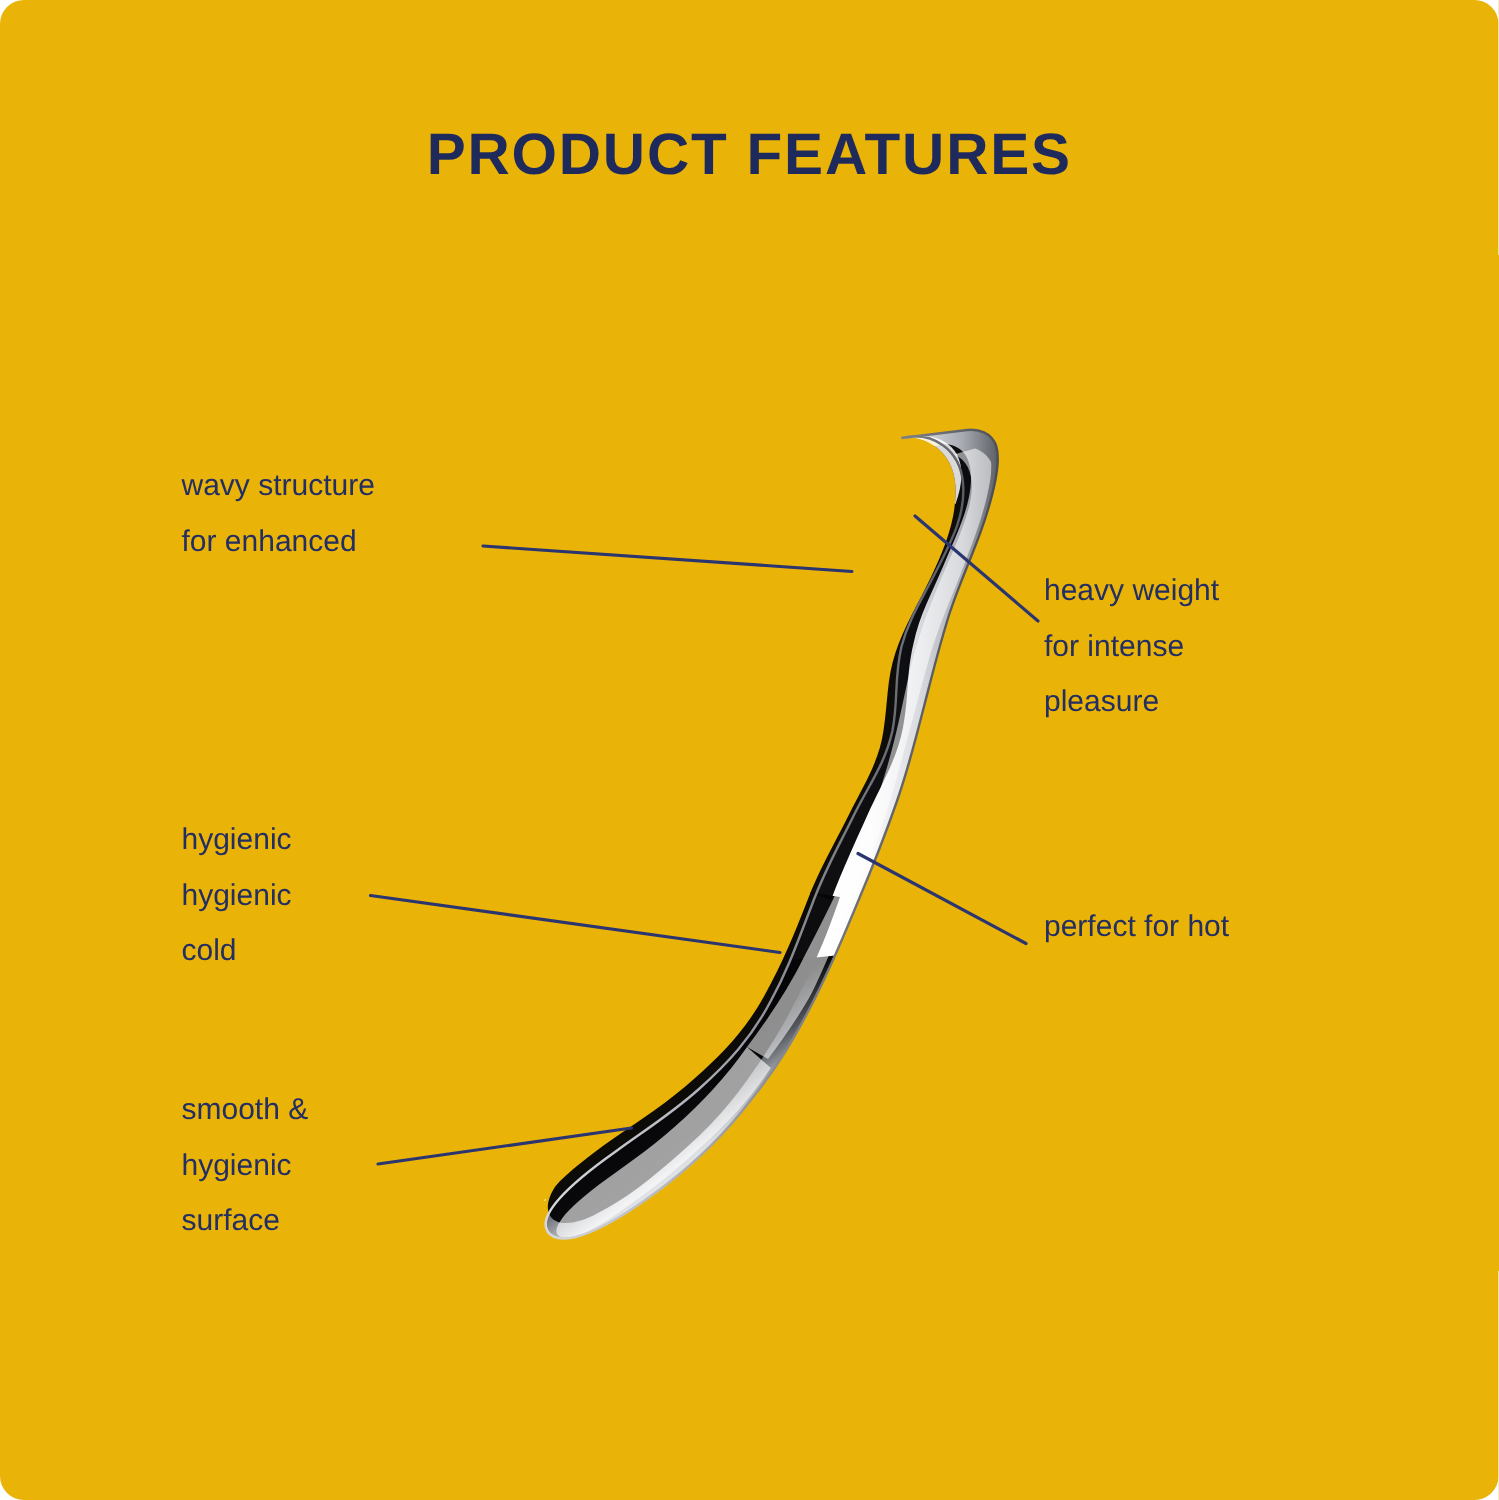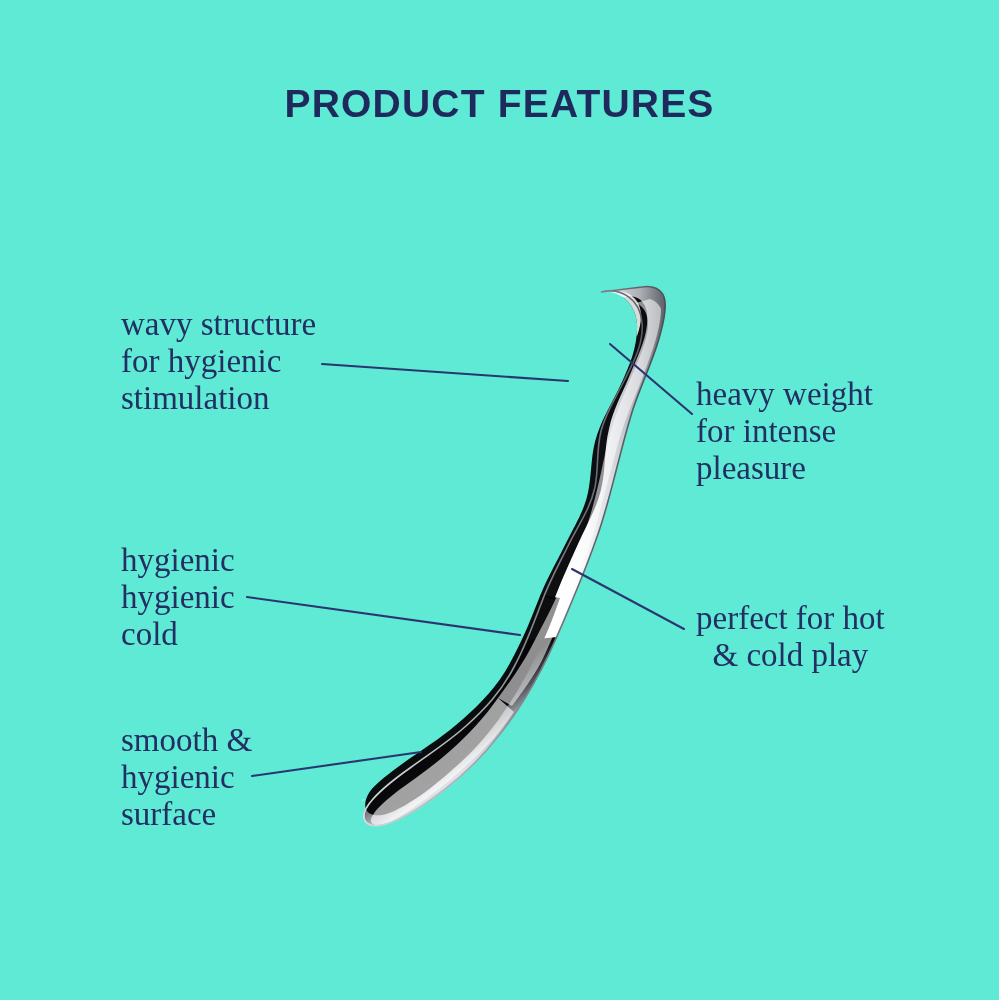--- a/index.html
+++ b/index.html
@@ -23,23 +23,23 @@
     text-align: center;
     font-family: "Liberation Sans", sans-serif;
     font-weight: 700;
     font-size: 39px;
     letter-spacing: 1.2px;
     color: #1f2a5c;
     white-space: nowrap;
   }
   .callout {
     position: absolute;
-    font-family: Liberation Serif, serif;
+    font-family: Liberation Sans, sans-serif;
     font-weight: 400;
-    font-size: 33px;
+    font-size: 20px;
     line-height: 37px;
     color: #232e62;
     white-space: nowrap;
   }
   .callout .ln { display: block; }
   #cl-wavy    { left: 121px; top: 306px; }
   #cl-durable { left: 121px; top: 542px; }
   #cl-smooth  { left: 121px; top: 722px; }
   #cl-heavy   { left: 696px; top: 376px; }
   #cl-hotcold { left: 696px; top: 600px; text-align: center; }
@@ -48,21 +48,21 @@
     position: absolute;
     left: 0;
     top: 0;
     width: 999px;
     height: 1000px;
   }
 </style>
 </head>
 <body>
 
-<div id="page" style="background: #5eead4;">
+<div id="page" style="background: #eab308; border-radius: 16px;">
 
   <div id="title" style="color: rgb(31, 42, 92);">PRODUCT FEATURES</div>
 
   <svg id="art" viewBox="0 0 999 1000" xmlns="http://www.w3.org/2000/svg">
     <defs>
 
       <linearGradient id="chromeBody" x1="0" y1="0" x2="1" y2="0">
         <stop offset="0.00" stop-color="#ffffff"></stop>
         <stop offset="0.07" stop-color="#f4f5f7"></stop>
         <stop offset="0.13" stop-color="#b9bcc3"></stop>
@@ -294,22 +294,21 @@
       <line x1="322" y1="364" x2="568" y2="381"></line>
       <line x1="247" y1="597" x2="520" y2="635"></line>
       <line x1="252" y1="776" x2="421" y2="752"></line>
       <line x1="610" y1="344" x2="692" y2="414"></line>
       <line x1="572" y1="569" x2="684" y2="629"></line>
     </g>
   </svg>
 
   <div class="callout" id="cl-wavy" style="color: rgb(35, 46, 98);">
     <span class="ln">wavy structure</span>
-    <span class="ln">for hygienic</span>
-    <span class="ln">stimulation</span>
+    <span class="ln">for enhanced</span>
   </div>
 
   <div class="callout" id="cl-durable" style="color: rgb(35, 46, 98);">
     <span class="ln">hygienic</span>
     <span class="ln">hygienic</span>
     <span class="ln">cold</span>
   </div>
 
   <div class="callout" id="cl-smooth" style="color: rgb(35, 46, 98);">
     <span class="ln">smooth &amp;</span>
@@ -318,16 +317,15 @@
   </div>
 
   <div class="callout" id="cl-heavy" style="color: rgb(35, 46, 98);">
     <span class="ln">heavy weight</span>
     <span class="ln">for intense</span>
     <span class="ln">pleasure</span>
   </div>
 
   <div class="callout" id="cl-hotcold" style="color: rgb(35, 46, 98);">
     <span class="ln">perfect for hot</span>
-    <span class="ln">&amp; cold play</span>
   </div>
 
 </div>
 
 </body></html>

